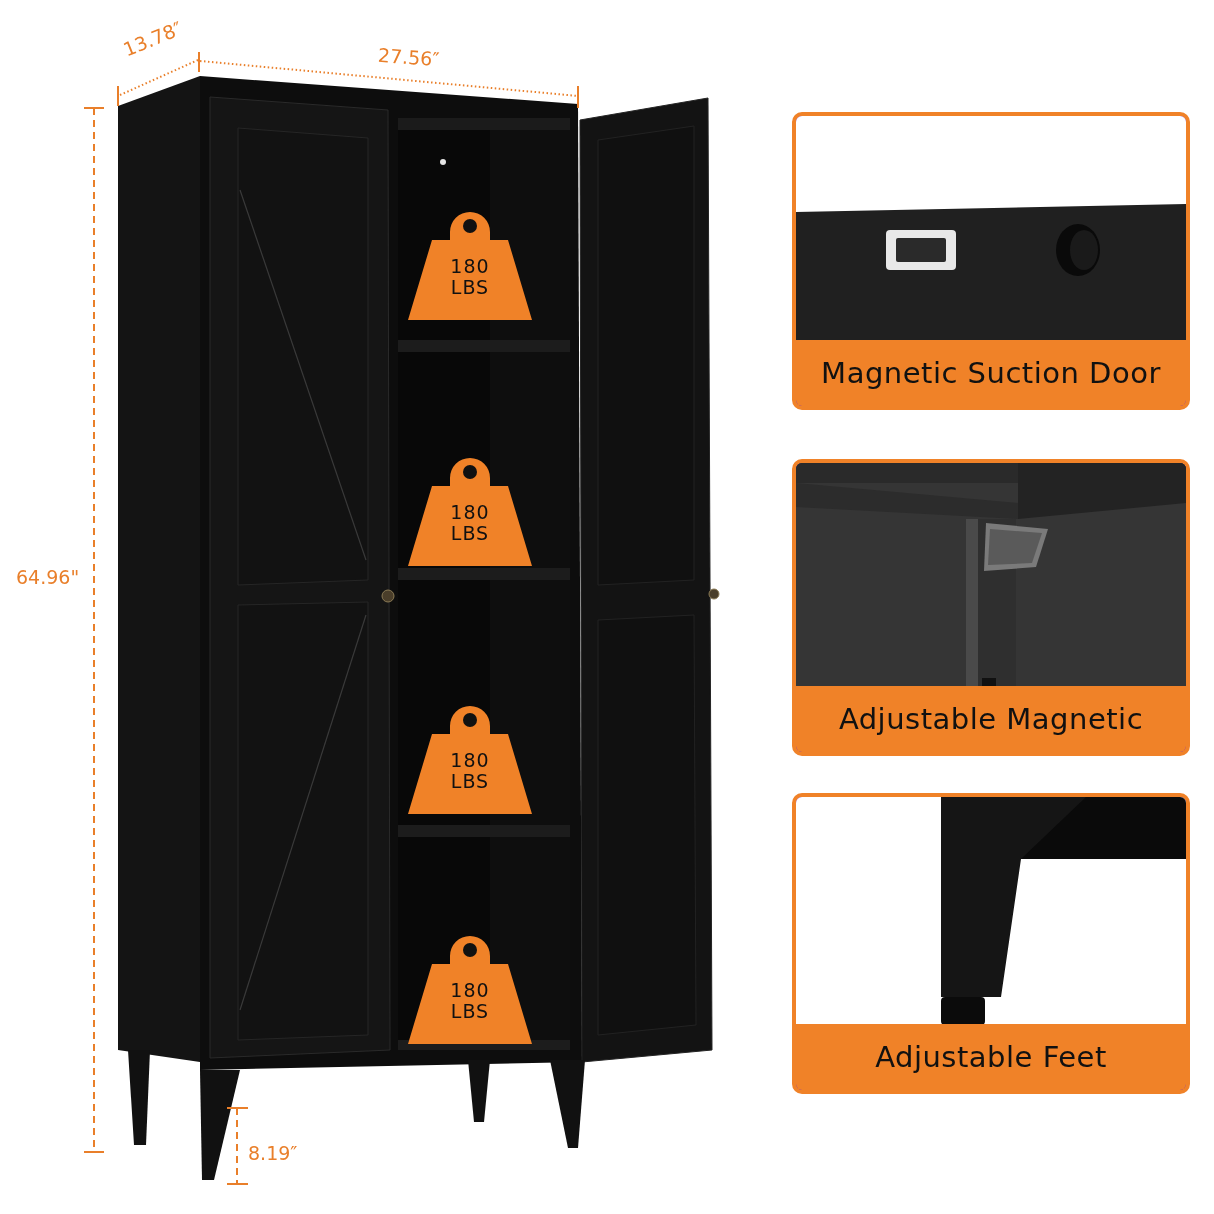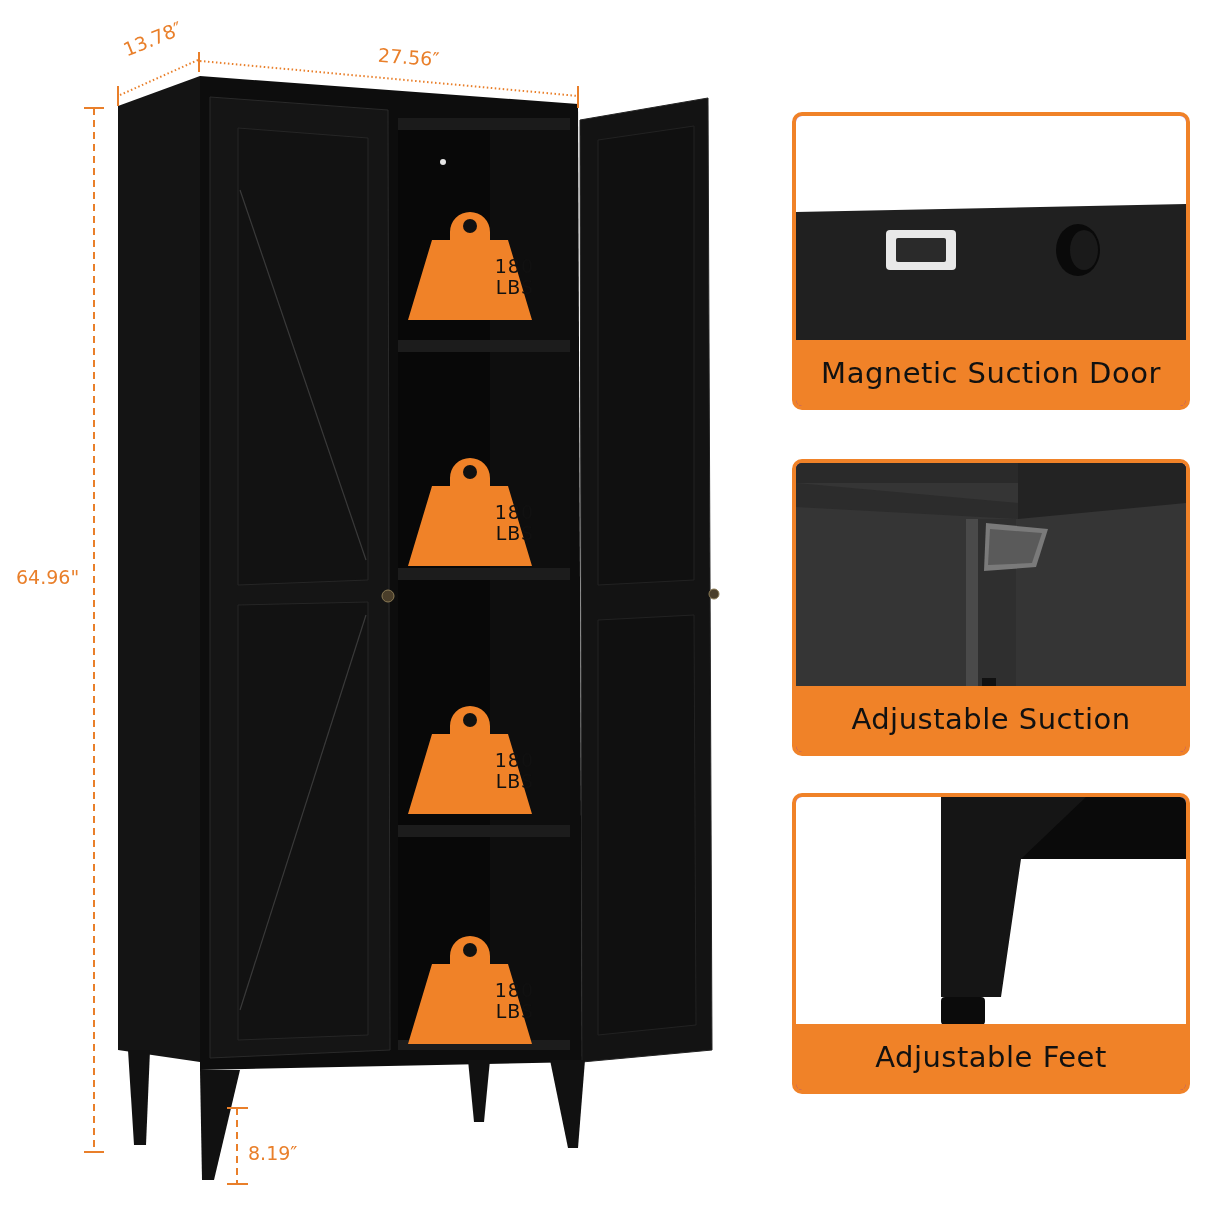--- a/index.html
+++ b/index.html
@@ -1,20 +1,20 @@
 <!DOCTYPE html>
 <html><head>
 <meta charset="utf-8">
 <style>
   html, body { margin:0; padding:0; background:#ffffff; }
   body { width:1214px; height:1214px; position:relative; overflow:hidden; font-family:"DejaVu Sans", sans-serif; }
   .abs { position:absolute; }
   .dim-text { position:absolute; color:#e97f2a; font-family:"DejaVu Sans", sans-serif; font-size:19px; white-space:nowrap; }
   .weight { position:absolute; width:128px; height:128px; }
-  .weight-text { position:absolute; left:0; width:128px; text-align:right; color:#111; font-family:"DejaVu Sans", sans-serif; font-size:19px; line-height:21px; letter-spacing:1px; }
+  .weight-text { position:absolute; left:0; width:128px; text-align:center; color:#111; font-family:"DejaVu Sans", sans-serif; font-size:19px; line-height:21px; letter-spacing:1px; }
   .card { position:absolute; left:792px; width:398px; border:4px solid #f08228; border-radius:10px; overflow:hidden; box-sizing:border-box; background:#6d28d9; }
   .card-photo { position:absolute; left:0; top:0; right:0; }
   .card-label { position:absolute; left:0; right:0; bottom:0; height:66px; background:#f08228; color:#111; font-family:"DejaVu Sans", sans-serif; font-size:29px; display:flex; align-items:center; justify-content:center; letter-spacing:0.5px; }
 </style>
 </head>
 <body>
 
 <svg class="abs" style="left:0;top:0" width="780" height="1214" viewBox="0 0 780 1214">
 
   <polygon points="118,106 200,76 200,1062 118,1050" fill="#141414"></polygon>
@@ -127,21 +127,21 @@
     <rect x="0" y="0" width="390" height="230" fill="#353535"></rect>
     <rect x="0" y="0" width="390" height="20" fill="#2a2a2a"></rect>
     <polygon points="0,20 222,40 222,56 0,44" fill="#2c2c2c"></polygon>
     <polygon points="222,0 390,0 390,40 222,56" fill="#232323"></polygon>
     <rect x="170" y="56" width="12" height="174" fill="#4a4a4a"></rect>
     <rect x="182" y="56" width="38" height="174" fill="#2f2f2f"></rect>
     <polygon points="190,60 252,66 240,104 188,108" fill="#7a7a7a"></polygon>
     <polygon points="194,66 246,70 236,100 192,102" fill="#5a5a5a"></polygon>
     <rect x="186" y="215" width="14" height="12" fill="#111"></rect>
   </svg>
-  <div class="card-label">Adjustable Suction</div>
+  <div class="card-label">Adjustable Magnetic</div>
 </div>
 
 <div class="card" style="top:793px;height:301px;">
   <svg class="card-photo" width="390" height="236" viewBox="0 0 390 236">
     <rect x="0" y="0" width="390" height="236" fill="#ffffff"></rect>
     <polygon points="145,0 390,0 390,62 225,62" fill="#0a0a0a"></polygon>
     <polygon points="145,0 290,0 225,62 205,200 145,200" fill="#151515"></polygon>
     <rect x="145" y="200" width="44" height="28" rx="4" fill="#0b0b0b"></rect>
   </svg>
   <div class="card-label">Adjustable Feet</div>

